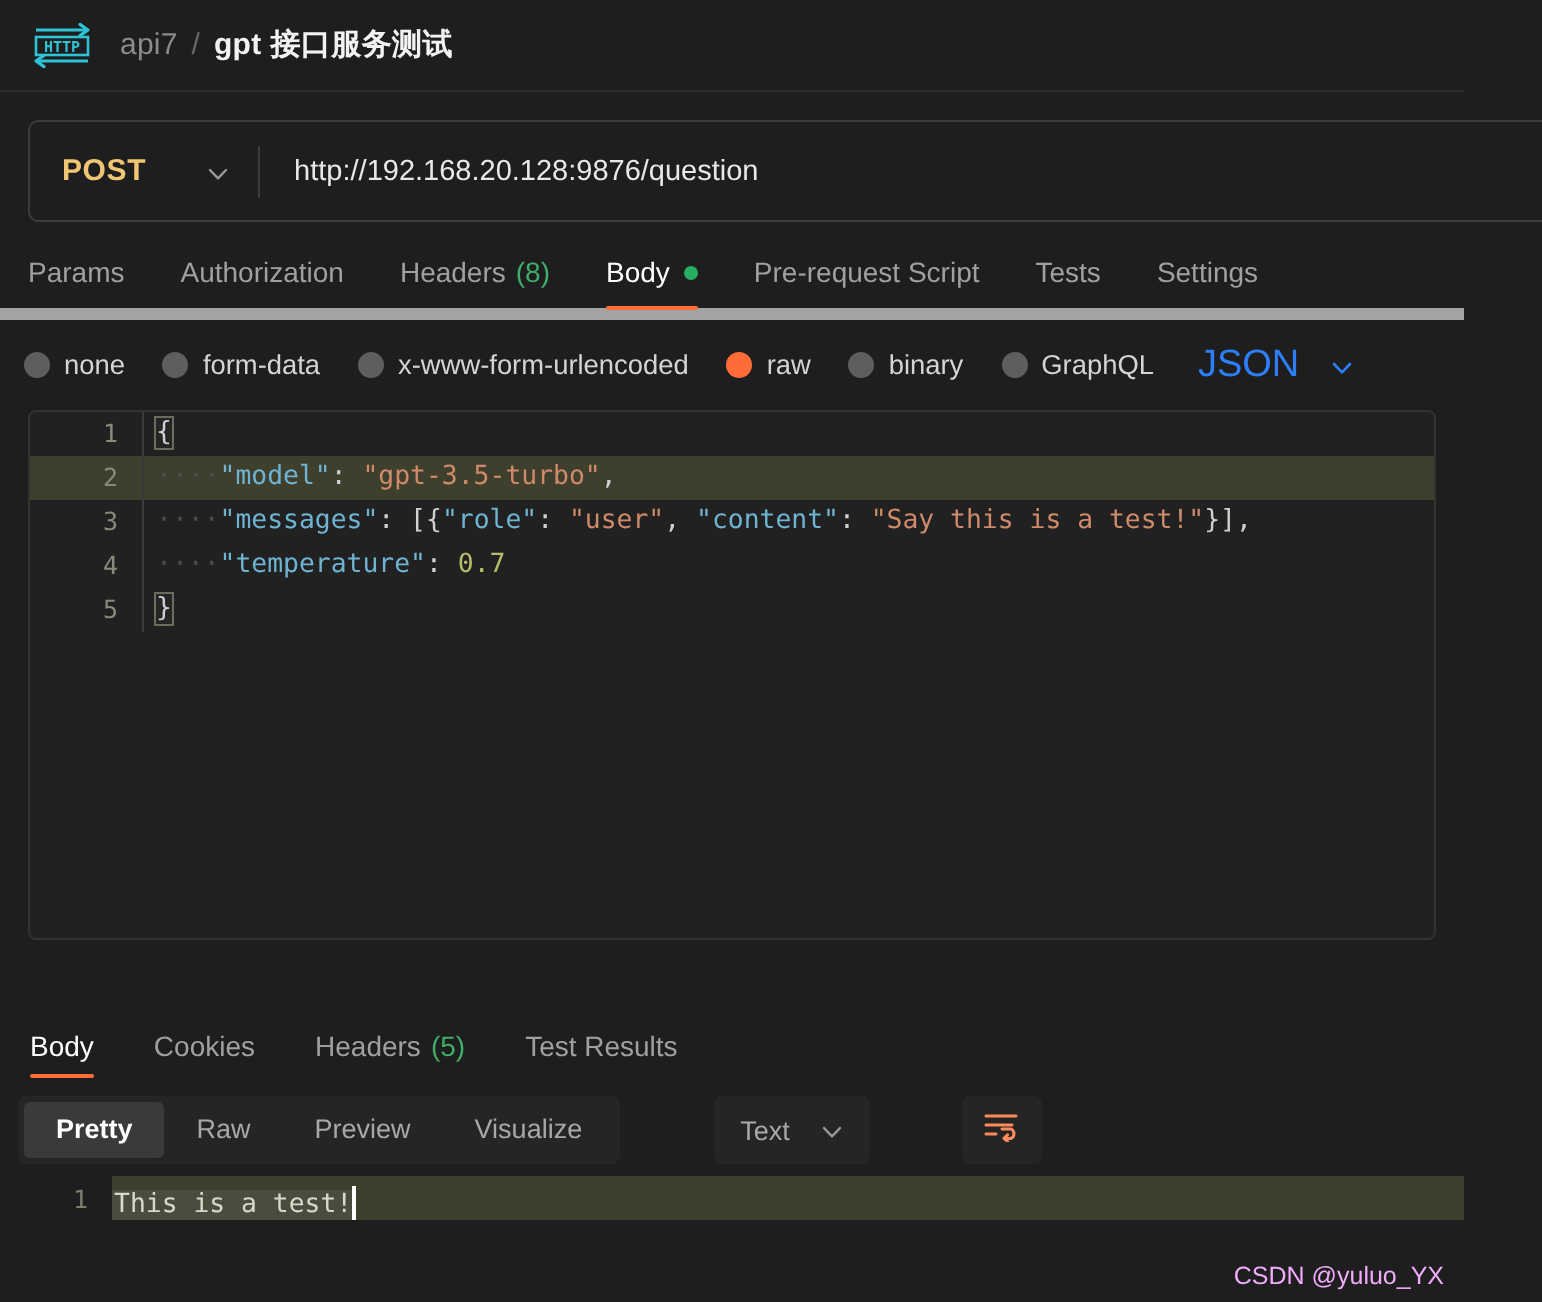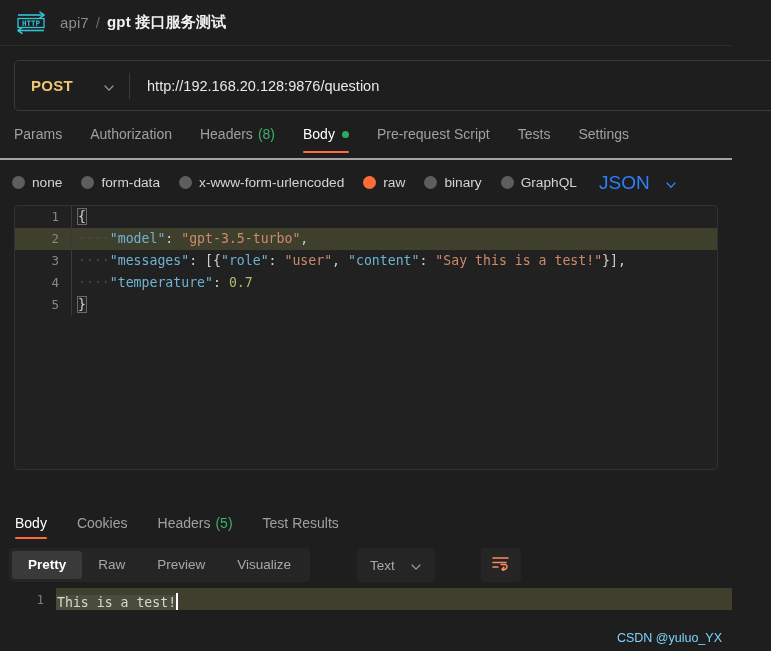--- a/index.html
+++ b/index.html
@@ -54,25 +54,25 @@
     flex: 1; height: 100%;
     display: flex; align-items: center;
     padding-left: 17px;
     font-size: 14.5px; color: #e8e8e8;
     font-family: "Liberation Sans", sans-serif;
     background: transparent; border: none; outline: none;
   }
 
   
   .req-tabs {
-    display: flex; align-items: center;
+    display: flex; align-items: flex-end;
     padding: 0 0 0 14px;
     height: 40px;
     margin-top: 9px;
-    border-bottom: 2px solid #a3a3a3;
+    border-bottom: 6px solid #a3a3a3;
   }
   .rtab {
     position: relative;
     font-size: 14px; color: #a0a0a0;
     padding: 0 0 10px 0; margin-right: 28px;
     cursor: pointer; white-space: nowrap;
     display: flex; align-items: center;
   }
   .rtab.active { color: #ffffff; }
   .rtab .count { color: #3fae6a; margin-left: 5px; }
@@ -202,21 +202,21 @@
     font-family: "DejaVu Sans Mono", monospace;
     font-size: 13.2px; color: #d8d8c8; white-space: pre;
     background: #4a4d3e; padding: 0 0 0 1px;
   }
   .caret {
     width: 1.6px; height: 17px; background: #ffffff; display: inline-block;
   }
 
   .watermark {
     position: absolute; right: 10px; bottom: 6px;
-    font-size: 12.5px; color: #7dd3fc;
+    font-size: 12.5px; color: #f0abfc;
     font-family: "Liberation Sans", sans-serif;
   }
 </style>
 </head>
 <body>
 
 <div class="app">
 
   <div class="header">
     <span class="http-icon">

